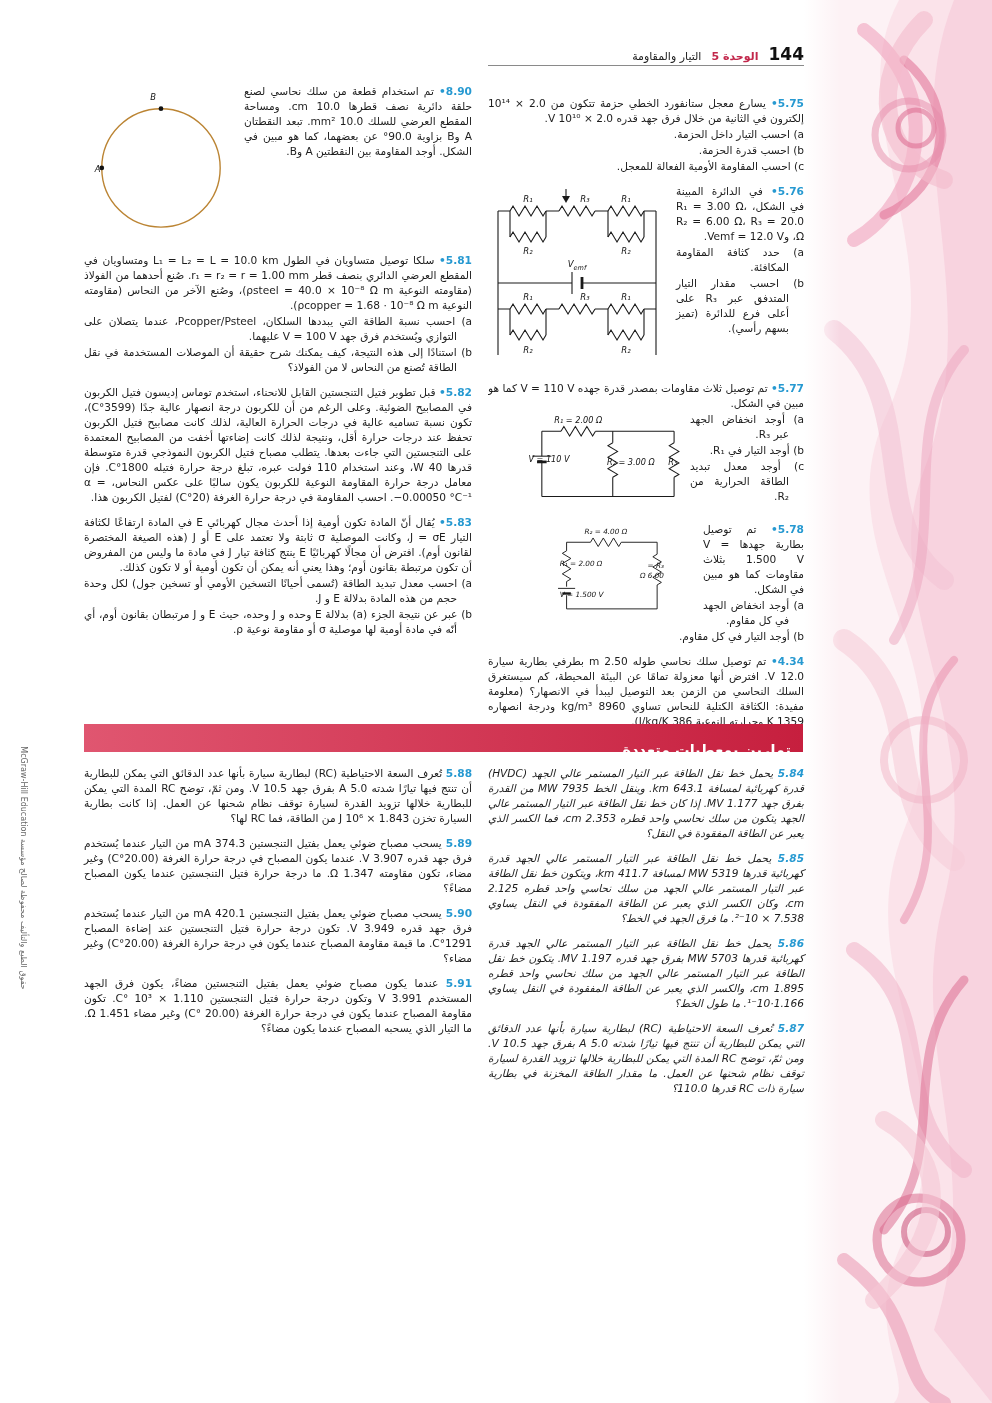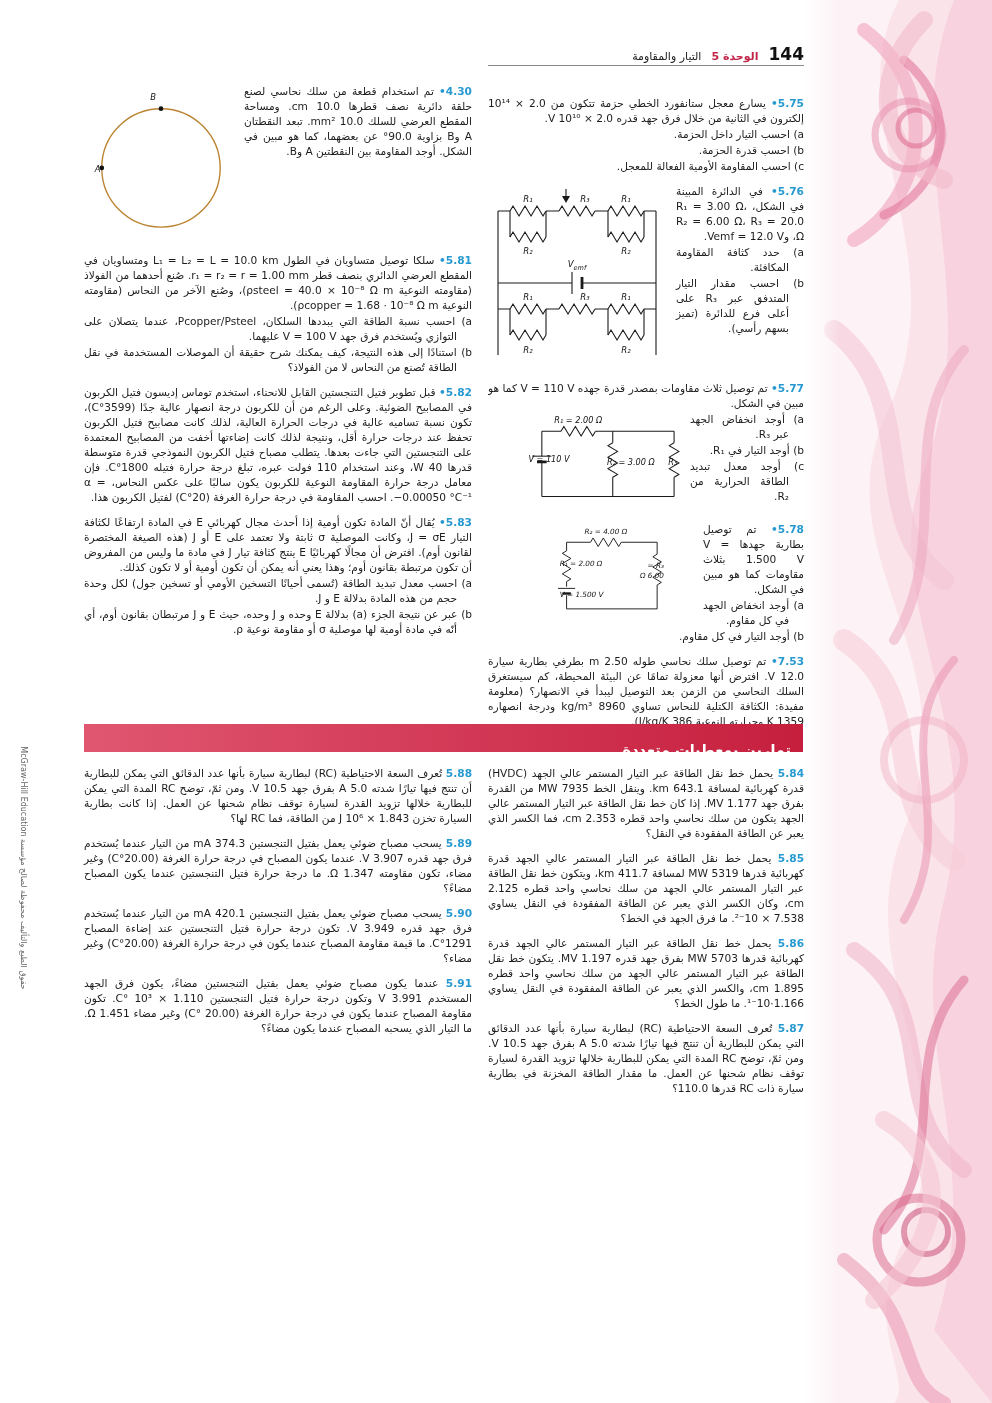--- a/index.html
+++ b/index.html
@@ -11,21 +11,21 @@
   .pagehead { position:absolute; left:488px; top:44px; width:316px; direction:rtl;
               display:flex; align-items:baseline; gap:10px; font-size:11px; color:#222; }
   .pagehead .pnumber { font-weight:bold; font-size:17px; color:#111; }
   .pagehead .punit { font-weight:bold; color:#c2274b; }
   .rule { position:absolute; left:488px; top:65px; width:316px; height:1px; background:#8a8a8a; }
 
   .col { position:absolute; direction:rtl; text-align:justify; font-size:10.6px;
          line-height:15px; color:#1c1c1c; }
   .col-rt { left:488px; top:96px; width:316px; height:638px; overflow:hidden; }
   .col-lt { left:84px;  top:84px; width:388px; height:638px; overflow:hidden; }
-  .col-rb { left:488px; top:766px; width:316px; }
+  .col-rb { left:488px; top:766px; width:316px;font-style:italic; }
   .col-lb { left:84px;  top:766px; width:388px; }
 
   .problem { margin-bottom:10px; display:flow-root; }
   .pnum { color:#2699d1; font-weight:bold; white-space:nowrap; }
   .item { padding-right:15px; text-indent:-15px; margin-top:1px; }
   .ilabel { white-space:nowrap; }
   .fig { float:left; margin:3px 10px 2px 0; }
 
   .banner { position:absolute; left:84px; top:724px; width:719px; height:25px;
             background:linear-gradient(90deg,#e05670,#c61f3e); color:#fff; direction:rtl;
@@ -192,38 +192,38 @@
             <text x="206" y="62" text-anchor="start">6.00 Ω</text>
           </g>
         </svg>
       </figure>
       <p class="ptext"><span class="pnum" dir="ltr">•5.78</span> <span>تم توصيل بطارية جهدها V = 1.500 V بثلاث مقاومات كما هو مبين في الشكل.</span></p>
       <p class="item"><span class="ilabel" dir="ltr">(a</span> <span>أوجد انخفاض الجهد في كل مقاوم.</span></p>
       <p class="item"><span class="ilabel" dir="ltr">(b</span> <span>أوجد التيار في كل مقاوم.</span></p>
     </article>
 
     <article class="problem">
-      <p class="ptext"><span class="pnum" dir="ltr">•7.53</span> <span>تم توصيل سلك نحاسي طوله 2.50 m بطرفي بطارية سيارة 12.0 V. افترض أنها معزولة تمامًا عن البيئة المحيطة، كم سيستغرق السلك النحاسي من الزمن بعد التوصيل ليبدأ في الانصهار؟ (معلومة مفيدة: الكثافة الكتلية للنحاس تساوي 8960 kg/m³ ودرجة انصهاره 1359 K وحرارته النوعية 386 J/kg/K).</span></p>
+      <p class="ptext"><span class="pnum" dir="ltr">•4.34</span> <span>تم توصيل سلك نحاسي طوله 2.50 m بطرفي بطارية سيارة 12.0 V. افترض أنها معزولة تمامًا عن البيئة المحيطة، كم سيستغرق السلك النحاسي من الزمن بعد التوصيل ليبدأ في الانصهار؟ (معلومة مفيدة: الكثافة الكتلية للنحاس تساوي 8960 kg/m³ ودرجة انصهاره 1359 K وحرارته النوعية 386 J/kg/K).</span></p>
     </article>
 
   </section>
 
   <section class="col col-lt">
 
     <article class="problem">
       <figure class="fig">
         <svg width="150" height="150" viewBox="0 0 152 152">
           <circle cx="78" cy="82" r="60" fill="none" stroke="#bb8433" stroke-width="1.4"></circle>
           <circle cx="78" cy="22" r="2.4" fill="#111"></circle>
           <circle cx="18" cy="82" r="2.4" fill="#111"></circle>
           <text x="70" y="13" text-anchor="middle">B</text>
           <text x="11" y="86" text-anchor="end">A</text>
         </svg>
       </figure>
-      <p class="ptext"><span class="pnum" dir="ltr">•4.30</span> <span>تم استخدام قطعة من سلك نحاسي لصنع حلقة دائرية نصف قطرها 10.0 cm. ومساحة المقطع العرضي للسلك 10.0 mm². تبعد النقطتان A وB بزاوية 90.0° عن بعضهما، كما هو مبين في الشكل. أوجد المقاومة بين النقطتين A وB.</span></p>
+      <p class="ptext"><span class="pnum" dir="ltr">•8.90</span> <span>تم استخدام قطعة من سلك نحاسي لصنع حلقة دائرية نصف قطرها 10.0 cm. ومساحة المقطع العرضي للسلك 10.0 mm². تبعد النقطتان A وB بزاوية 90.0° عن بعضهما، كما هو مبين في الشكل. أوجد المقاومة بين النقطتين A وB.</span></p>
     </article>
 
     <article class="problem">
       <p class="ptext"><span class="pnum" dir="ltr">•5.81</span> <span>سلكا توصيل متساويان في الطول L₁ = L₂ = L = 10.0 km ومتساويان في المقطع العرضي الدائري بنصف قطر r₁ = r₂ = r = 1.00 mm. صُنع أحدهما من الفولاذ (مقاومته النوعية ρsteel = 40.0 × 10⁻⁸ Ω m)، وصُنع الآخر من النحاس (مقاومته النوعية ρcopper = 1.68 · 10⁻⁸ Ω m).</span></p>
       <p class="item"><span class="ilabel" dir="ltr">(a</span> <span>احسب نسبة الطاقة التي يبددها السلكان، Pcopper/Psteel، عندما يتصلان على التوازي ويُستخدم فرق جهد V = 100 V عليهما.</span></p>
       <p class="item"><span class="ilabel" dir="ltr">(b</span> <span>استنادًا إلى هذه النتيجة، كيف يمكنك شرح حقيقة أن الموصلات المستخدمة في نقل الطاقة تُصنع من النحاس لا من الفولاذ؟</span></p>
     </article>
 
     <article class="problem">
       <p class="ptext"><span class="pnum" dir="ltr">•5.82</span> <span>قبل تطوير فتيل التنجستين القابل للانحناء، استخدم توماس إديسون فتيل الكربون في المصابيح الضوئية. وعلى الرغم من أن للكربون درجة انصهار عالية جدًا (3599°C)، تكون نسبة تساميه عالية في درجات الحرارة العالية، لذلك كانت مصابيح فتيل الكربون تحفظ عند درجات حرارة أقل، ونتيجة لذلك كانت إضاءتها أخفت من المصابيح المعتمدة على التنجستين التي جاءت بعدها. يتطلب مصباح فتيل الكربون النموذجي قدرة متوسطة قدرها 40 W، وعند استخدام 110 فولت عبره، تبلغ درجة حرارة فتيله 1800°C. فإن معامل درجة حرارة المقاومة النوعية للكربون يكون سالبًا على عكس النحاس، α = −0.00050 °C⁻¹. احسب المقاومة في درجة حرارة الغرفة (20°C) لفتيل الكربون هذا.</span></p>

